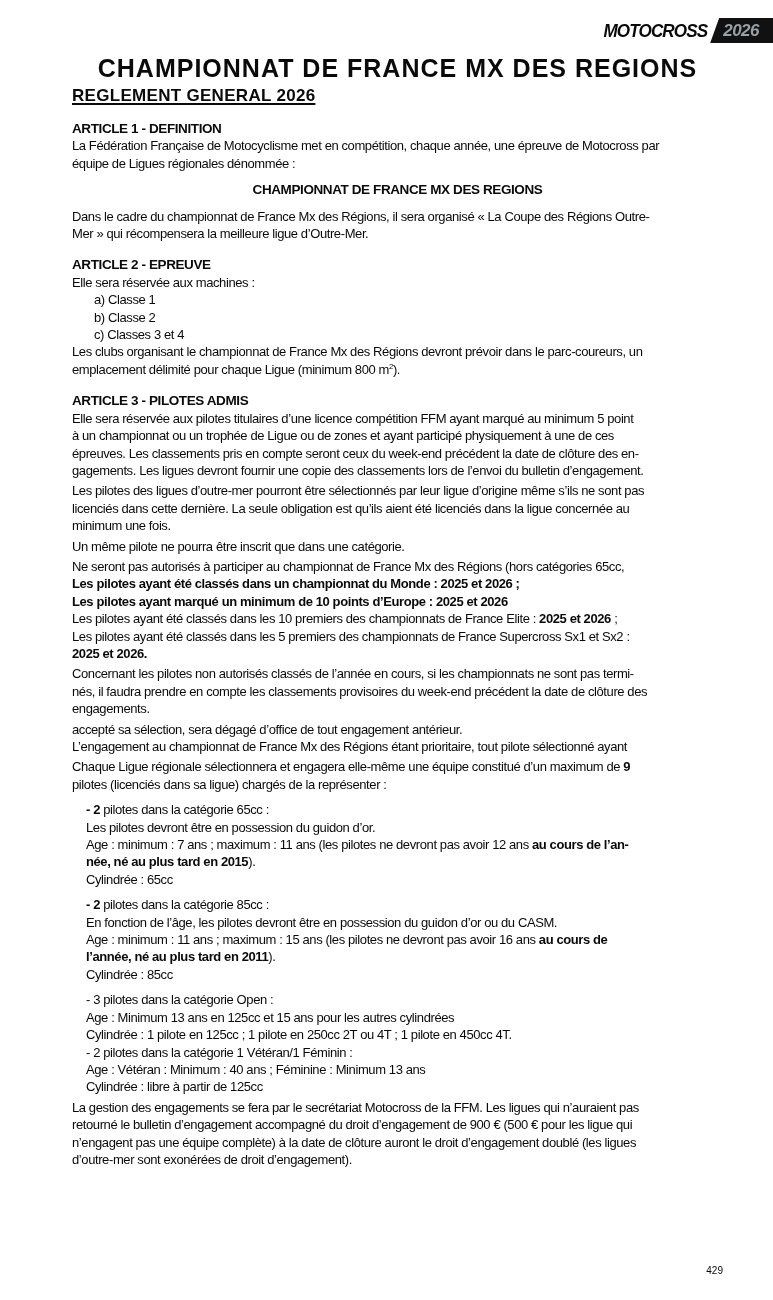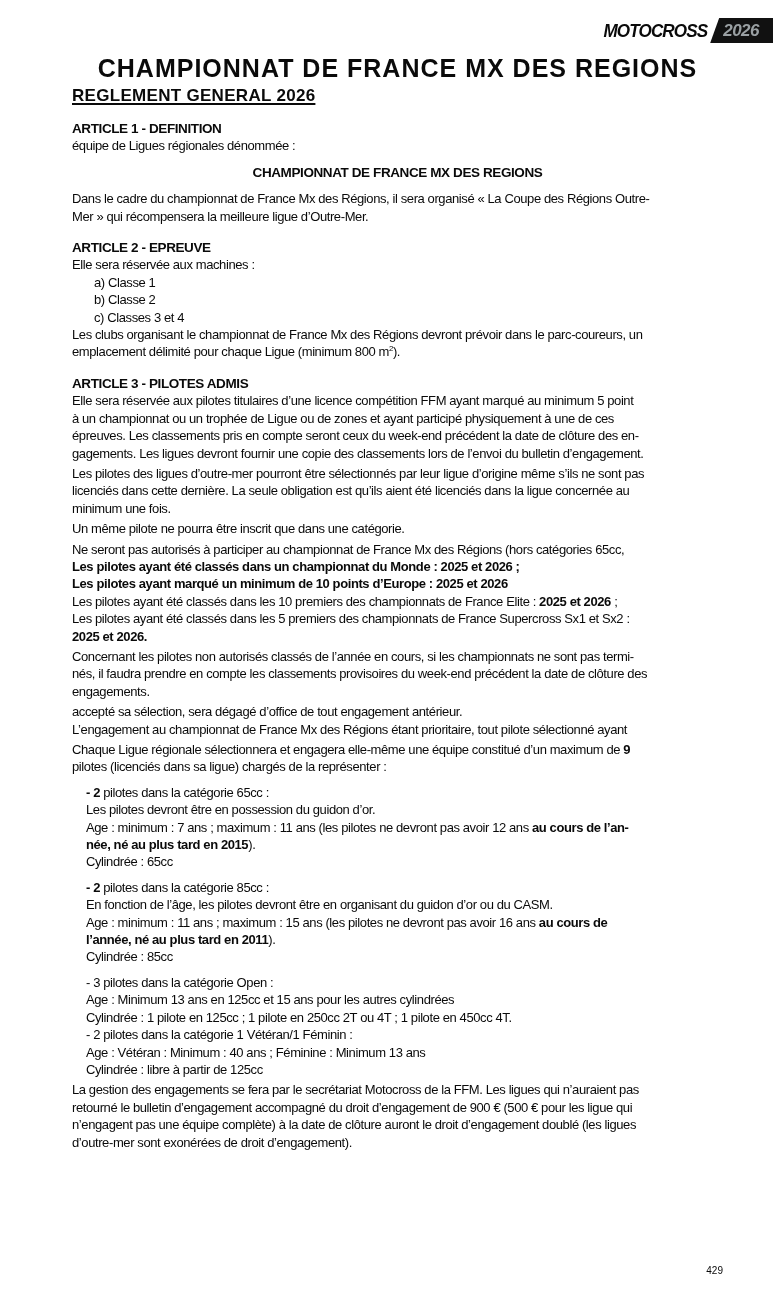--- a/index.html
+++ b/index.html
@@ -96,20 +96,21 @@
   </div>
 
   <div class="doc-title">CHAMPIONNAT DE FRANCE MX DES REGIONS</div>
   <div class="doc-subtitle">REGLEMENT GENERAL 2026</div>
 
   <div class="body-text">
       <div class="block heading">
         <div class="line">ARTICLE 1 - DEFINITION</div>
       </div>
       <div class="block para">
+        <div class="line">La Fédération Française de Motocyclisme met en compétition, chaque année, une épreuve de Motocross par</div>
         <div class="line">équipe de Ligues régionales dénommée :</div>
       </div>
       <div class="block center">
         <div class="line">CHAMPIONNAT DE FRANCE MX DES REGIONS</div>
       </div>
       <div class="block para">
         <div class="line">Dans le cadre du championnat de France Mx des Régions, il sera organisé « La Coupe des Régions Outre-</div>
         <div class="line">Mer » qui récompensera la meilleure ligue d’Outre-Mer.</div>
       </div>
       <div class="block heading">
@@ -167,21 +168,21 @@
       </div>
       <div class="block indent">
         <div class="line"><span class="b">- 2</span><span> pilotes dans la catégorie 65cc :</span></div>
         <div class="line">Les pilotes devront être en possession du guidon d’or.</div>
         <div class="line"><span>Age : minimum : 7 ans ; maximum : 11 ans (les pilotes ne devront pas avoir 12 ans </span><span class="b">au cours de l’an-</span></div>
         <div class="line"><span class="b">née, né au plus tard en 2015</span><span>).</span></div>
         <div class="line">Cylindrée : 65cc</div>
       </div>
       <div class="block indent">
         <div class="line"><span class="b">- 2</span><span> pilotes dans la catégorie 85cc :</span></div>
-        <div class="line">En fonction de l’âge, les pilotes devront être en organisant du guidon d’or ou du CASM.</div>
+        <div class="line">En fonction de l’âge, les pilotes devront être en possession du guidon d’or ou du CASM.</div>
         <div class="line"><span>Age : minimum : 11 ans ; maximum : 15 ans (les pilotes ne devront pas avoir 16 ans </span><span class="b">au cours de</span></div>
         <div class="line"><span class="b">l’année, né au plus tard en 2011</span><span>).</span></div>
         <div class="line">Cylindrée : 85cc</div>
       </div>
       <div class="block indent">
         <div class="line">- 3 pilotes dans la catégorie Open :</div>
         <div class="line">Age : Minimum 13 ans en 125cc et 15 ans pour les autres cylindrées</div>
         <div class="line">Cylindrée : 1 pilote en 125cc ; 1 pilote en 250cc 2T ou 4T ; 1 pilote en 450cc 4T.</div>
         <div class="line">- 2 pilotes dans la catégorie 1 Vétéran/1 Féminin :</div>
         <div class="line">Age : Vétéran : Minimum : 40 ans ; Féminine : Minimum 13 ans</div>

